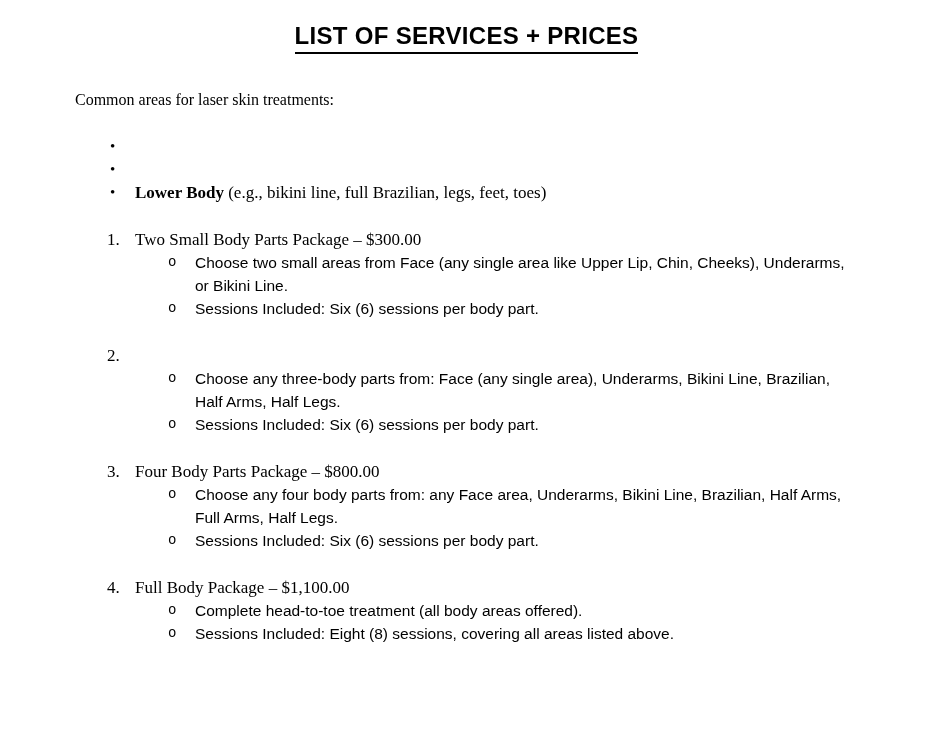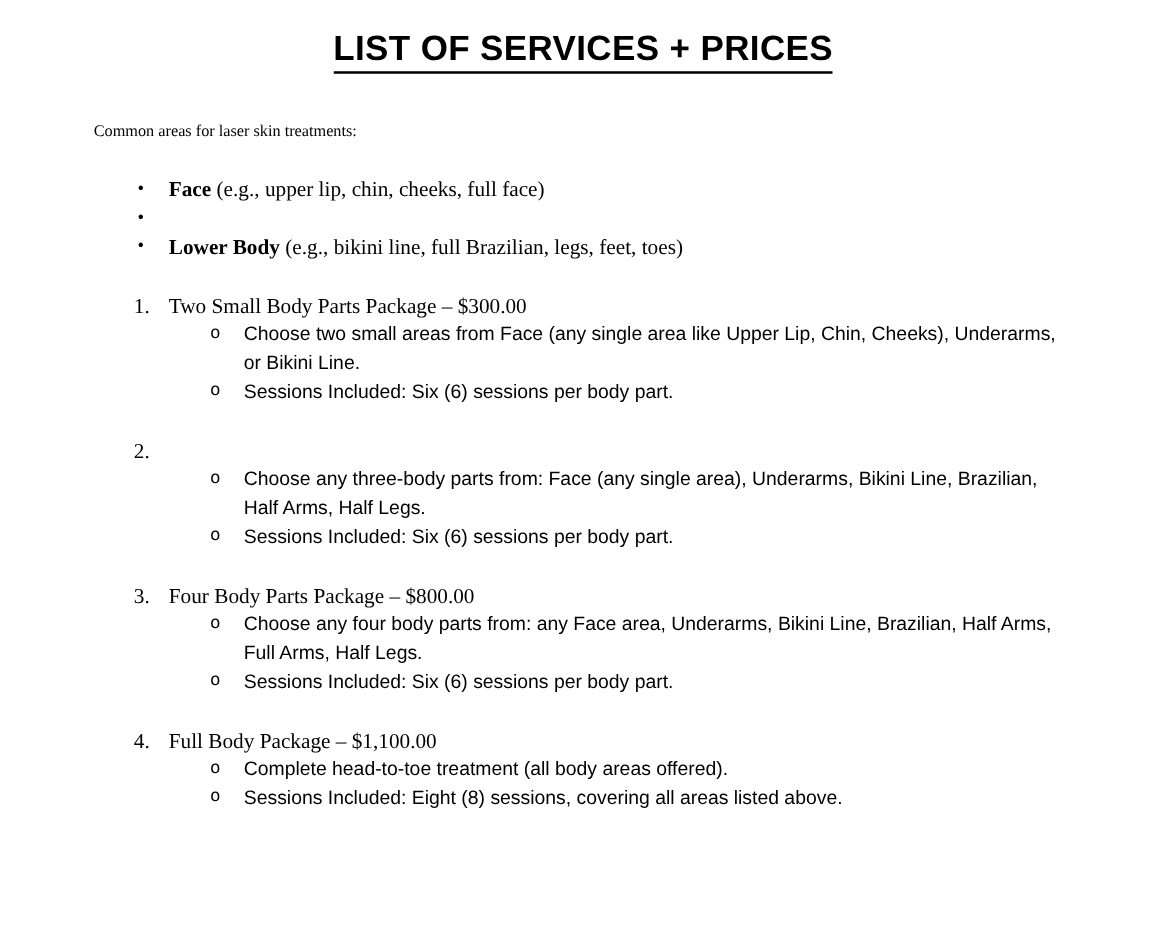--- a/index.html
+++ b/index.html
@@ -20,29 +20,29 @@
   }
   
   .title-wrap {
     text-align: center;
     margin: 0 0 34px 0;
   }
   .title {
     display: inline-block;
     font-family: "Liberation Sans", sans-serif;
     font-weight: 700;
-    font-size: 28px;
+    font-size: 24px;
     line-height: 1.2;
     letter-spacing: 0.3px;
     border-bottom: 2px solid #000000;
     padding-bottom: 1px;
   }
   
   .para {
-    font-size: 13px;
+    font-size: 16px;
     line-height: 23px;
     margin: 0 0 24px 0;
   }
   
   .areas {
     margin: 0 0 24px 0;
   }
   .area-item {
     display: flex;
     margin-left: 35px;
@@ -93,21 +93,20 @@
 
   <div class="title-wrap">
     <span class="title">LIST OF SERVICES + PRICES</span>
   </div>
 
   <p class="para">Common areas for laser skin treatments:</p>
 
   <div class="areas">
     <div class="area-item">
       <span class="area-marker">•</span>
-      <span class="area-text"><span class="lead">Face</span><span> (e.g., upper lip, chin, cheeks, full face)</span></span>
     </div>
     <div class="area-item">
       <span class="area-marker">•</span>
     </div>
     <div class="area-item">
       <span class="area-marker">•</span>
       <span class="area-text"><span class="lead">Lower Body</span><span> (e.g., bikini line, full Brazilian, legs, feet, toes)</span></span>
     </div>
   </div>
 

